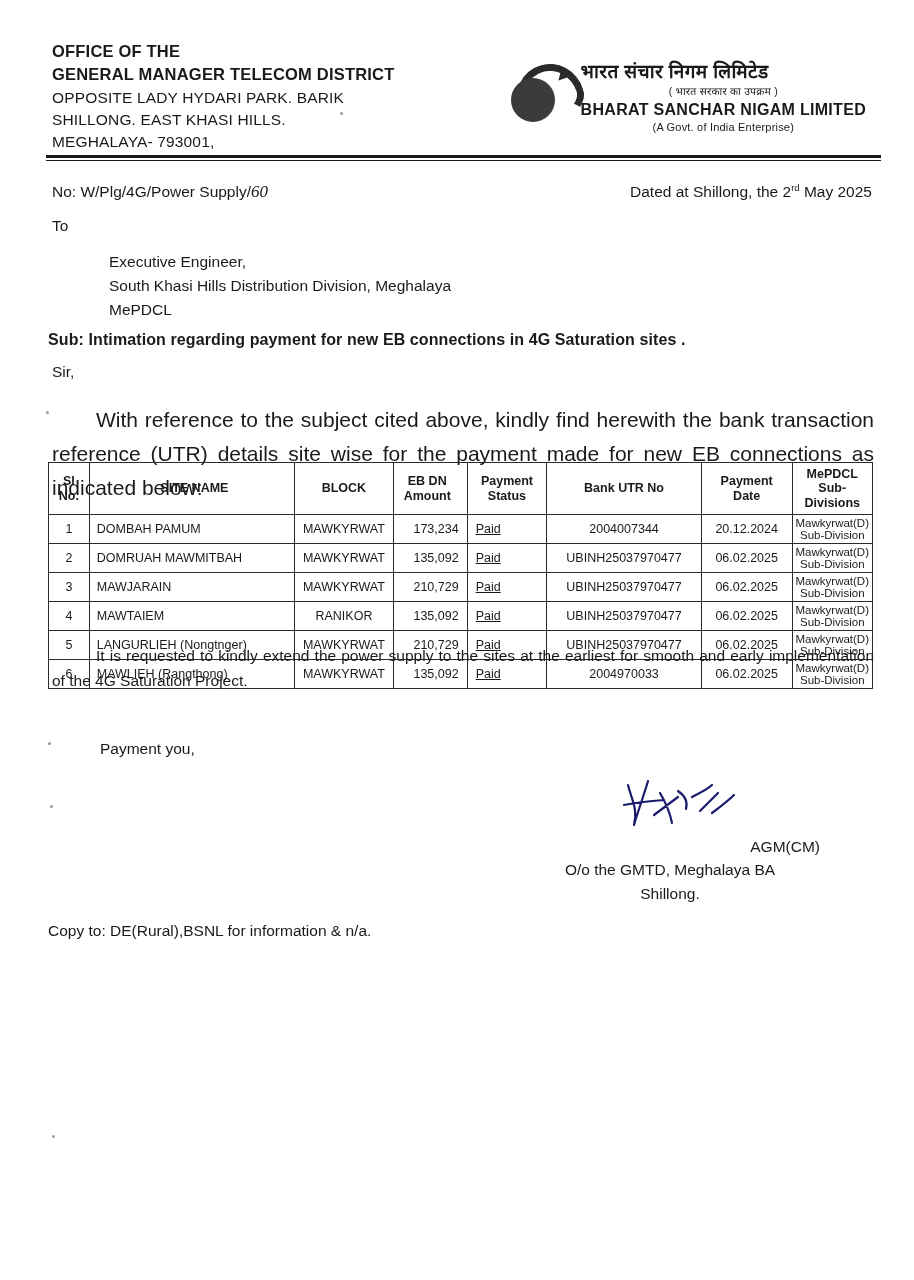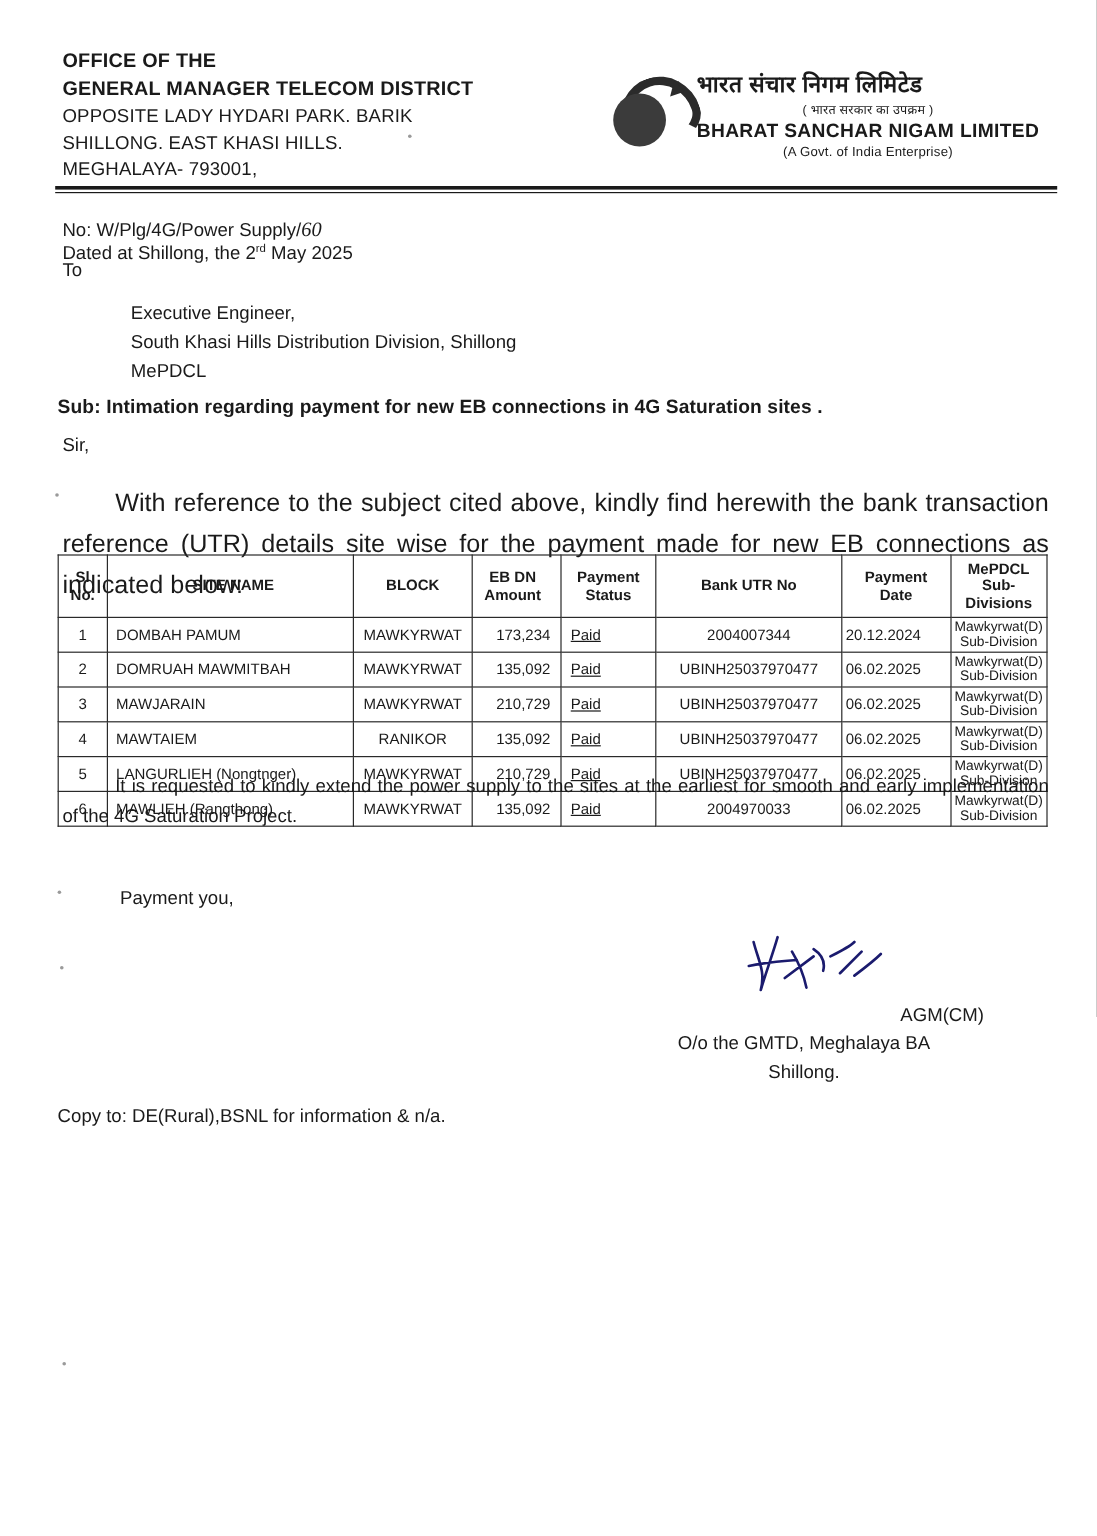--- a/index.html
+++ b/index.html
@@ -117,21 +117,20 @@
 
   
   .refline {
     position: absolute;
     left: 52px;
     top: 182px;
     width: 820px;
     display: flex;
     justify-content: space-between;
     font-size: 15.5px;
-    flex-direction: column;
   }
   .ref-no .hand {
     font-family: "Liberation Serif", serif;
     font-style: italic;
     font-size: 17px;
   }
   sup { font-size: 9.5px; vertical-align: super; }
 
   .to-block {
     position: absolute;
@@ -189,21 +188,21 @@
     text-align: center;
     line-height: 1.15;
     padding: 4px 2px;
   }
   .c-sl { width: 34px; text-align: center; }
   .c-site { width: 196px; text-align: left; padding-left: 7px !important; }
   .c-block { width: 92px; text-align: center; }
   .c-amt { width: 62px; text-align: right; padding-right: 8px !important; }
   .c-pay { width: 68px; text-align: center; }
   .c-utr { width: 148px; text-align: center; }
-  .c-date { width: 84px; }
+  .c-date { width: 84px; text-align: center; }
   .c-sub { width: auto; text-align: center; }
   td.c-pay { text-align: left; padding-left: 8px !important; text-decoration: underline; }
   .sub-small { font-size: 11.5px; }
 
   .para2 {
     position: absolute;
     left: 52px;
     top: 643px;
     width: 822px;
     font-size: 15.5px;
@@ -279,21 +278,21 @@
     </div>
     <div class="ref-date">
       <span>Dated at Shillong, the 2</span><sup>rd</sup><span> May 2025</span>
     </div>
   </div>
 
   <div class="to-block">
     <div>To</div>
     <div style="height:12px"></div>
     <div class="indent">Executive Engineer,</div>
-    <div class="indent">South Khasi Hills Distribution Division, Shillong</div>
+    <div class="indent">South Khasi Hills Distribution Division, Meghalaya</div>
     <div class="indent">MePDCL</div>
   </div>
 
   <div class="subject">
     <span>Sub:</span>
     <span>Intimation regarding payment for new EB connections in 4G Saturation sites .</span>
   </div>
 
   <div class="sir">Sir,</div>
 

